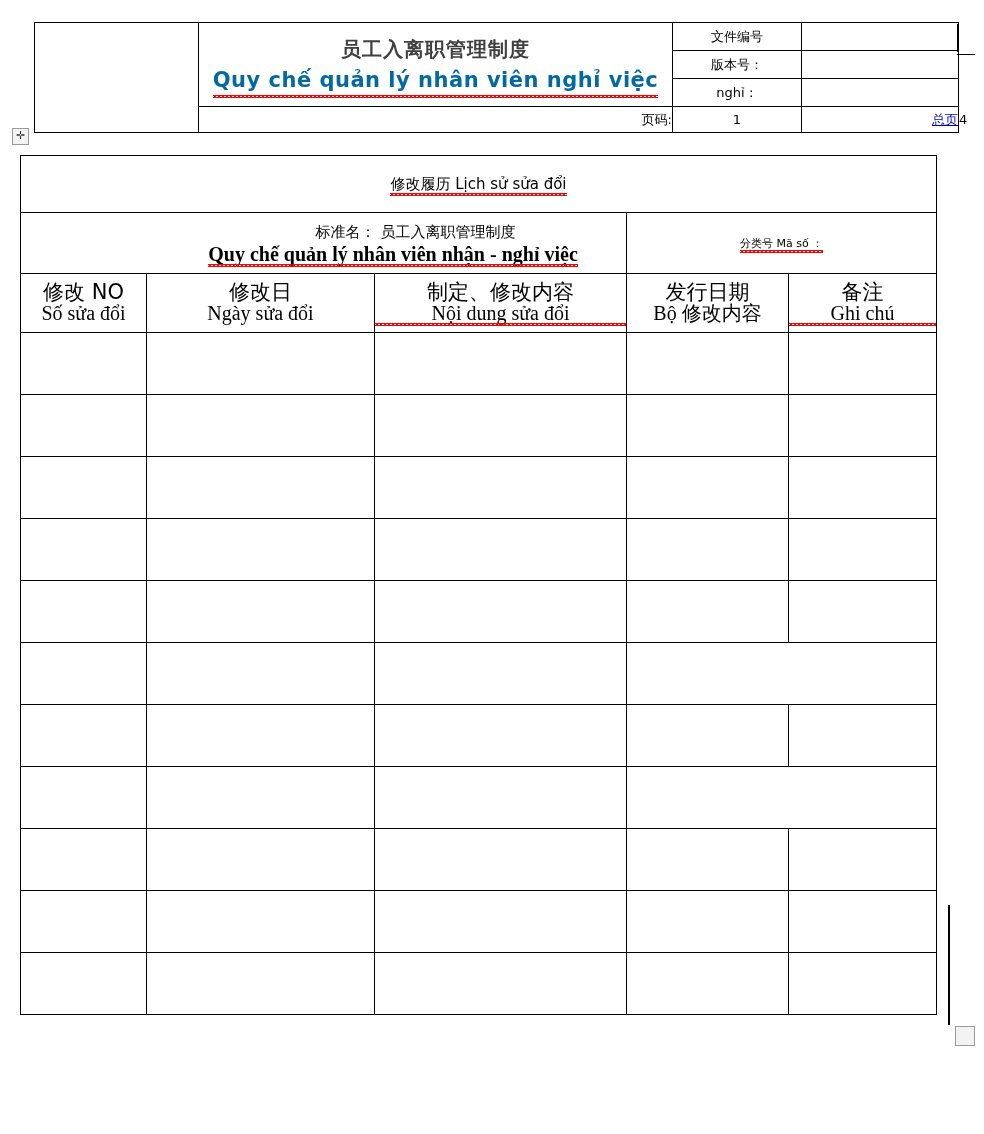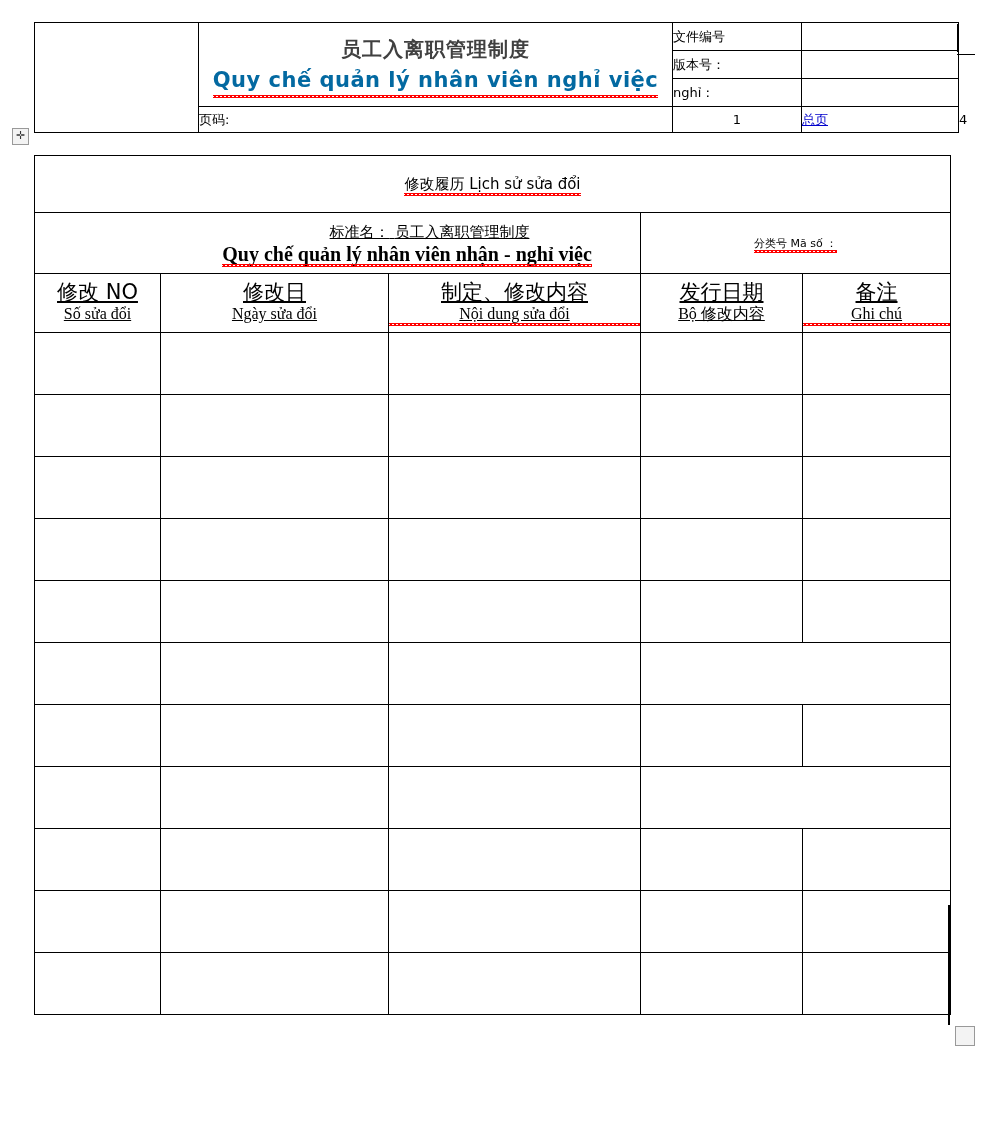--- a/index.html
+++ b/index.html
@@ -39,21 +39,21 @@
   }
   table.hdr td {
     border: 1px solid #000000;
     padding: 0;
     vertical-align: middle;
   }
   .hdr-logo { width: 163px; }
   .hdr-title { width: 473px; text-align: center; }
   .hdr-lbl {
     width: 128px;
-    text-align: left;
+    text-align: center;
     font-family: "DejaVu Sans", sans-serif;
     font-size: 13px;
     height: 27px;
   }
   .hdr-val { width: 156px; }
 
   .title-cn {
     font-family: "DejaVu Sans", sans-serif;
     font-weight: bold;
     font-size: 20px;
@@ -69,52 +69,51 @@
     color: #0369a1;
     line-height: 32px;
     position: relative;
     display: inline-block;
   }
 
   
   .pg-lbl {
     font-family: "DejaVu Sans", sans-serif;
     font-size: 13px;
-    text-align: left;
+    text-align: right;
     height: 25px;
     width: 76px;
   }
   .pg-num {
     font-family: "DejaVu Sans", sans-serif;
     font-size: 13px;
     text-align: center;
     width: 52px;
   }
   .pg-total-lbl {
     font-family: "DejaVu Sans", sans-serif;
     font-size: 13px;
-    text-align: left;
+    text-align: right;
     width: 90px;
     color: #0000cc;
     text-decoration: underline;
   }
   .pg-total {
     font-family: "DejaVu Sans", sans-serif;
     font-size: 13px;
     text-align: center;
     width: 66px;
   }
 
   
   .main-wrap {
     position: absolute;
-    left: 34px;
+    left: 20px;
     top: 155px;
     width: 916px;
-    text-decoration: underline;
   }
   table.rev {
     border-collapse: collapse;
     table-layout: fixed;
     width: 916px;
   }
   table.rev td {
     border: 1px solid #000000;
     padding: 0;
     vertical-align: middle;
@@ -153,21 +152,21 @@
     height: 58px;
     line-height: 21px;
   }
   .colhead .cn {
     font-family: "DejaVu Sans", sans-serif;
     font-size: 21px;
     display: block;
   }
   .colhead .vi {
     font-family: "Liberation Serif", serif;
-    font-size: 16px;
+    font-size: 20px;
     display: block;
   }
   .body-row td { height: 61px; }
 
   
   .c1 { width: 126px; }
   .c2 { width: 228px; }
   .c3 { width: 252px; }
   .c4 { width: 162px; }
   .c5 { width: 148px; }

